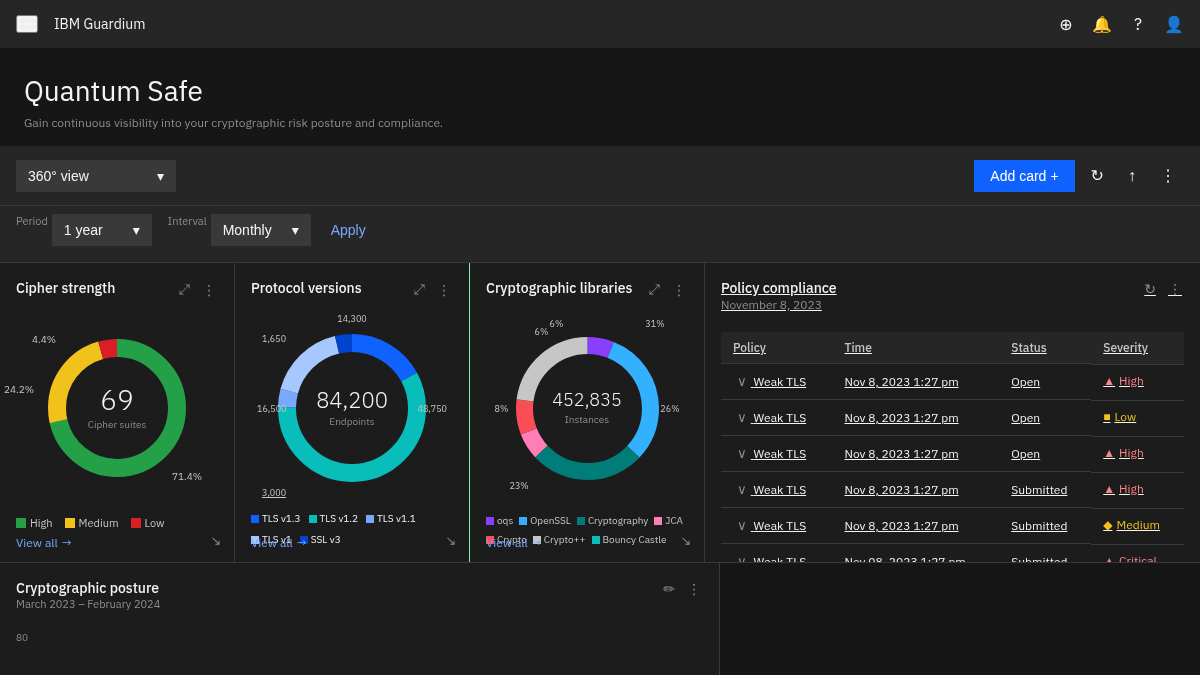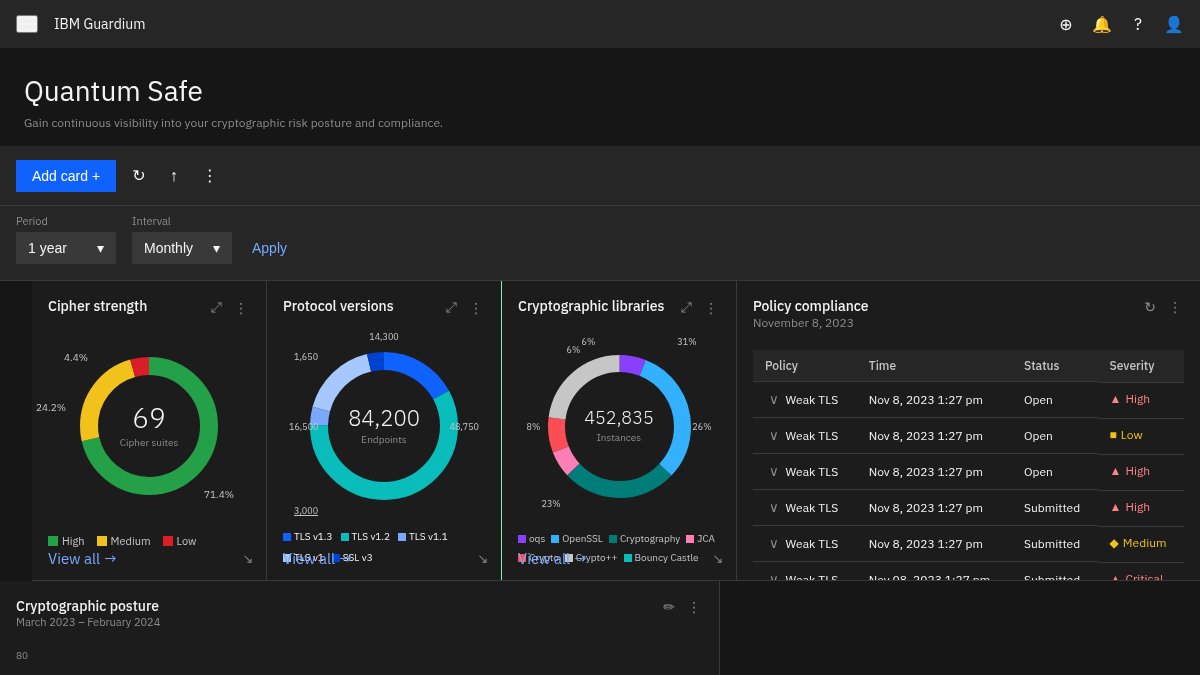--- a/index.html
+++ b/index.html
@@ -23,45 +23,45 @@
     .toolbar { background: #262626; padding: 12px 16px; display: flex; align-items: center; justify-content: space-between; border-bottom: 1px solid #393939; }
     .view-selector { background: #393939; border: none; color: #f4f4f4; padding: 8px 40px 8px 12px; font-size: 14px; cursor: pointer; appearance: none; -webkit-appearance: none; position: relative; border-radius: 0; min-width: 160px; }
     .select-wrap { position: relative; display: inline-block; }
     .select-wrap::after { content: '▾'; position: absolute; right: 12px; top: 50%; transform: translateY(-50%); color: #f4f4f4; pointer-events: none; }
     .toolbar-right { display: flex; align-items: center; gap: 8px; }
     .add-card-btn { background: #0f62fe; color: #fff; border: none; padding: 8px 16px; font-size: 14px; cursor: pointer; display: flex; align-items: center; gap: 4px; }
     .icon-btn { background: transparent; border: none; color: #f4f4f4; cursor: pointer; padding: 8px; font-size: 16px; }
 
     
     .filter-bar { background: #262626; padding: 8px 16px 16px; display: flex; align-items: flex-end; gap: 16px; border-bottom: 1px solid #393939; }
-    .filter-group { display: flex; flex-direction: column; gap: 4px; }
+    .filter-group { display: flex; flex-direction: row; gap: 4px; }
     .filter-label { font-size: 11px; color: #8d8d8d; }
     .filter-select { background: #393939; border: none; color: #f4f4f4; padding: 8px 36px 8px 12px; font-size: 14px; cursor: pointer; appearance: none; -webkit-appearance: none; min-width: 100px; }
     .apply-btn { background: transparent; border: none; color: #78a9ff; font-size: 14px; cursor: pointer; padding: 8px 4px; }
     .main-content { display: flex; flex-direction: column; height: calc(675px - 48px - 88px - 56px); overflow: hidden; }
-    .top-row { display: grid; grid-template-columns: 235px 235px 235px 1fr; height: 300px; border-bottom: 1px solid #393939; margin-left: 32px; }
+    .top-row { display: grid; grid-template-columns: 235px 235px 235px 1fr; height: 300px; border-bottom: 1px solid #393939; }
     .bottom-row { flex: 1; display: grid; grid-template-columns: 720px 1fr; }
 
     .card { background: #1c1c1c; border-right: 1px solid #393939; padding: 16px; position: relative; }
     .card-header { display: flex; justify-content: space-between; align-items: flex-start; margin-bottom: 8px; }
     .card-title { font-size: 14px; font-weight: 500; }
     .card-actions { display: flex; gap: 8px; align-items: center; }
     .card-icon-btn { background: transparent; border: none; color: #8d8d8d; cursor: pointer; font-size: 14px; padding: 2px; }
 
     
     .chart-container { display: flex; flex-direction: column; align-items: center; justify-content: center; height: 200px; position: relative; }
     .donut-center { position: absolute; top: 50%; left: 50%; transform: translate(-50%, -50%); text-align: center; }
     .donut-number { font-size: 28px; font-weight: 300; line-height: 1; }
     .donut-label { font-size: 10px; color: #8d8d8d; margin-top: 4px; }
 
     .legend { display: flex; gap: 12px; margin-top: 8px; flex-wrap: wrap; }
     .legend-item { display: flex; align-items: center; gap: 4px; font-size: 11px; color: #c6c6c6; }
     .legend-dot { width: 10px; height: 10px; display: inline-block; }
 
-    .view-all { position: absolute; bottom: 12px; left: 16px; color: #78a9ff; font-size: 15px; cursor: pointer; display: flex; align-items: center; gap: 4px; text-decoration: none; justify-content: flex-end; }
+    .view-all { position: absolute; bottom: 12px; left: 16px; color: #78a9ff; font-size: 12px; cursor: pointer; display: flex; align-items: center; gap: 4px; text-decoration: none; justify-content: flex-end; }
     .card-bottom-right { position: absolute; bottom: 12px; right: 12px; color: #8d8d8d; font-size: 14px; }
 
     
     .policy-card { background: #1c1c1c; padding: 16px; overflow-y: auto; }
     .policy-date { font-size: 12px; color: #8d8d8d; margin-bottom: 12px; }
     .policy-table { width: 100%; border-collapse: collapse; }
     .policy-table th { font-size: 12px; color: #c6c6c6; padding: 8px 12px; text-align: left; background: #262626; font-weight: 500; }
     .policy-table td { padding: 8px 12px; font-size: 12px; border-top: 1px solid #393939; vertical-align: middle; }
     .expand-btn { background: transparent; border: none; color: #8d8d8d; cursor: pointer; padding: 2px 4px; }
 
@@ -100,20 +100,25 @@
     <span class="nav-icon">👤</span>
   </div>
 </nav>
 
 <header class="page-header">
   <h1 class="page-title">Quantum Safe</h1>
   <p class="page-subtitle">Gain continuous visibility into your cryptographic risk posture and compliance.</p>
 </header>
 
 <div class="toolbar">
+  <div class="select-wrap">
+    <select class="view-selector">
+      <option>360° view</option>
+    </select>
+  </div>
   <div class="toolbar-right">
     <button class="add-card-btn">
       <span>Add card</span>
       <span>+</span>
     </button>
     <button class="icon-btn">↻</button>
     <button class="icon-btn">↑</button>
     <button class="icon-btn">⋮</button>
   </div>
 </div>
@@ -319,21 +324,21 @@
             <span class="sl-dot" style="background:#08bdba;"></span>
             <span>Bouncy Castle</span>
           </div>
       </div>
       <a class="view-all">
         <span>View all</span> →
       </a>
       <span class="card-bottom-right">↘</span>
     </div>
 
-    <div class="policy-card" style="overflow-y:auto;">
+    <div class="policy-card" style="overflow-y:auto;text-decoration:underline;">
       <div class="card-header">
         <div>
           <div class="card-title">Policy compliance</div>
           <div class="policy-date">November 8, 2023</div>
         </div>
         <div class="card-actions">
           <button class="card-icon-btn">↻</button>
           <button class="card-icon-btn">⋮</button>
         </div>
       </div>

